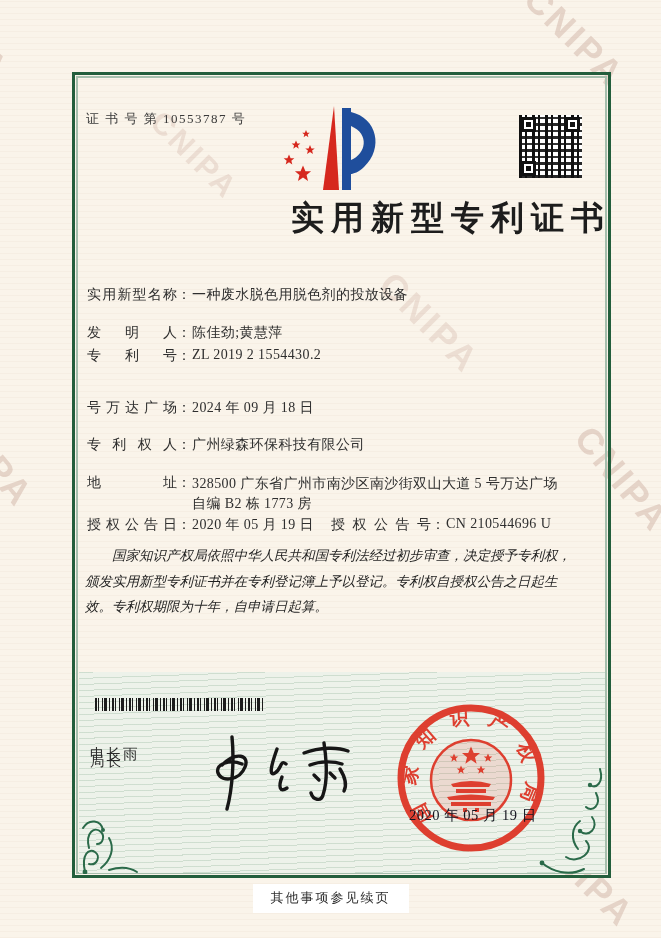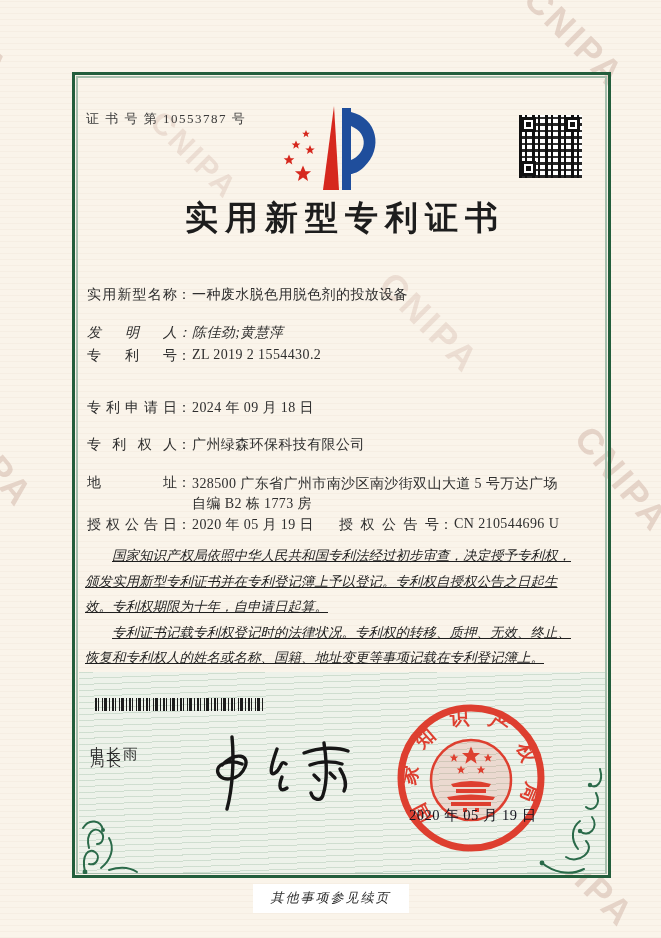--- a/index.html
+++ b/index.html
@@ -56,41 +56,41 @@
       repeating-linear-gradient(0deg, rgba(17,17,17,0.9) 0 3px, transparent 3px 7px, rgba(17,17,17,0.85) 7px 9px, transparent 9px 13px),
       repeating-linear-gradient(90deg, #111 0 3px, #fff 3px 6px, #111 6px 8px, #fff 8px 13px);
     padding:4px;
   }
   .finder { position:absolute; width:15px; height:15px; border:3px solid #111; background:#fff; }
   .finder::after { content:""; position:absolute; inset:2px; background:#111; }
   .finder.tl { left:2px; top:2px; } .finder.tr { right:2px; top:2px; } .finder.bl { left:2px; bottom:2px; }
 
   .title {
     position:absolute; left:72px; top:196px; width:539px; z-index:4;
-    text-align:center; font-size:33px; font-weight:bold;
+    text-align:right; font-size:33px; font-weight:bold;
     letter-spacing:7px; text-indent:7px; color:#1d1d1d;
   }
 
   .fields { position:absolute; left:87px; top:0; z-index:4; width:500px; }
   .frow { position:absolute; left:0; font-size:14px; color:#2e2e2e; white-space:nowrap; }
   .flabel {
     display:inline-block; width:90px;
     text-align:justify; text-align-last:justify; -moz-text-align-last:justify;
     vertical-align:top;
   }
   .flabel.wide { width:100px; }
   .fcolon { display:inline-block; width:15px; vertical-align:top; }
   .fvalue { display:inline-block; vertical-align:top; letter-spacing:0.4px; }
   .fvalue.multiline { white-space:normal; width:395px; line-height:20px; }
-  .grant2 { position:absolute; left:252px; top:0; }
+  .grant2 { position:absolute; left:244px; top:0; }
 
   .legal {
     position:absolute; left:85px; top:543px; width:497px; z-index:4;
     font-size:13.5px; line-height:25.5px; color:#1f1f1f;
-    font-style:italic; font-family:"Liberation Serif", serif;text-decoration:underline;
+    font-style:italic; font-family:"Liberation Serif", serif;
   }
   .legal p { text-indent:2em; }
 
   .green-zone {
     position:absolute; left:79px; top:672px; width:526px; height:201px; z-index:3;
     background-color:#edf2ea;
     background-image:repeating-linear-gradient(178deg, rgba(128,168,138,0.28) 0 1px, transparent 1px 6px);
   }
 
   .barcode {
@@ -124,21 +124,21 @@
   .flourish.right { left:538px; top:765px; }
 
   .page-info {
     position:absolute; left:72px; top:851px; width:539px; z-index:4;
     text-align:center; font-size:12.5px; color:#333; letter-spacing:1px;
   }
 
   .note {
     position:absolute; left:50%; transform:translateX(-50%); top:884px; z-index:4;
     background:#ffffff; padding:5px 18px 6px;
-    font-size:13px; font-style:italic; color:#2f2f2f; letter-spacing:2px;
+    font-size:13px; color:#2f2f2f; letter-spacing:2px;
     white-space:nowrap;
   }
 </style>
 </head>
 <body>
 
 <div class="page">
 
   <div class="wm" style="left:-70px; top:-28px;">CNIPA</div>
   <div class="wm light" style="left:168px; top:104px; font-size:31px;">CNIPA</div>
@@ -175,46 +175,45 @@
     <div class="finder tr"></div>
     <div class="finder bl"></div>
   </div>
 
   <div class="title">实用新型专利证书</div>
 
   <div class="fields">
     <div class="frow" style="top:286px;">
       <span class="flabel">实用新型名称</span><span class="fcolon">：</span><span class="fvalue">一种废水脱色用脱色剂的投放设备</span>
     </div>
-    <div class="frow" style="top:324px;font-style:italic;">
+    <div class="frow" style="top:324px;">
       <span class="flabel">发明人</span><span class="fcolon">：</span><span class="fvalue">陈佳劲;黄慧萍</span>
     </div>
     <div class="frow" style="top:347px;">
       <span class="flabel">专利号</span><span class="fcolon">：</span><span class="fvalue">ZL 2019 2 1554430.2</span>
     </div>
     <div class="frow" style="top:399px;">
-      <span class="flabel">专利申请日</span><span class="fcolon">：</span><span class="fvalue">2024 年 09 月 18 日</span>
+      <span class="flabel">号万达广场</span><span class="fcolon">：</span><span class="fvalue">2024 年 09 月 18 日</span>
     </div>
     <div class="frow" style="top:436px;">
       <span class="flabel">专利权人</span><span class="fcolon">：</span><span class="fvalue">广州绿森环保科技有限公司</span>
     </div>
     <div class="frow" style="top:474px;">
       <span class="flabel">地址</span><span class="fcolon">：</span><span class="fvalue multiline"><span>328500 广东省广州市南沙区南沙街双山大道 5 号万达广场</span><br><span>自编 B2 栋 1773 房</span></span>
     </div>
     <div class="frow" style="top:516px;text-decoration:underline;">
       <span class="flabel">授权公告日</span><span class="fcolon">：</span><span class="fvalue">2020 年 05 月 19 日</span>
       <span class="grant2">
         <span class="flabel wide">授权公告号</span><span class="fcolon">：</span><span class="fvalue">CN 210544696 U</span>
       </span>
     </div>
   </div>
 
   <div class="legal">
     <p>国家知识产权局依照中华人民共和国专利法经过初步审查，决定授予专利权，颁发实用新型专利证书并在专利登记簿上予以登记。专利权自授权公告之日起生效。专利权期限为十年，自申请日起算。</p>
-    <p>专利证书记载专利权登记时的法律状况。专利权的转移、质押、无效、终止、恢复和专利权人的姓名或名称、国籍、地址变更等事项记载在专利登记簿上。</p>
   </div>
 
   <div class="barcode"></div>
 
   <div class="director-title">局长</div>
   <div class="director-name">申长雨</div>
 
   <svg class="signature" width="165" height="82" viewBox="0 0 165 82">
     <g fill="none" stroke="#161616" stroke-width="3.4" stroke-linecap="round">
       <path d="M30,34 C44,20 58,24 53,36 C48,49 30,52 26,42 C23,33 38,28 50,33"></path>

